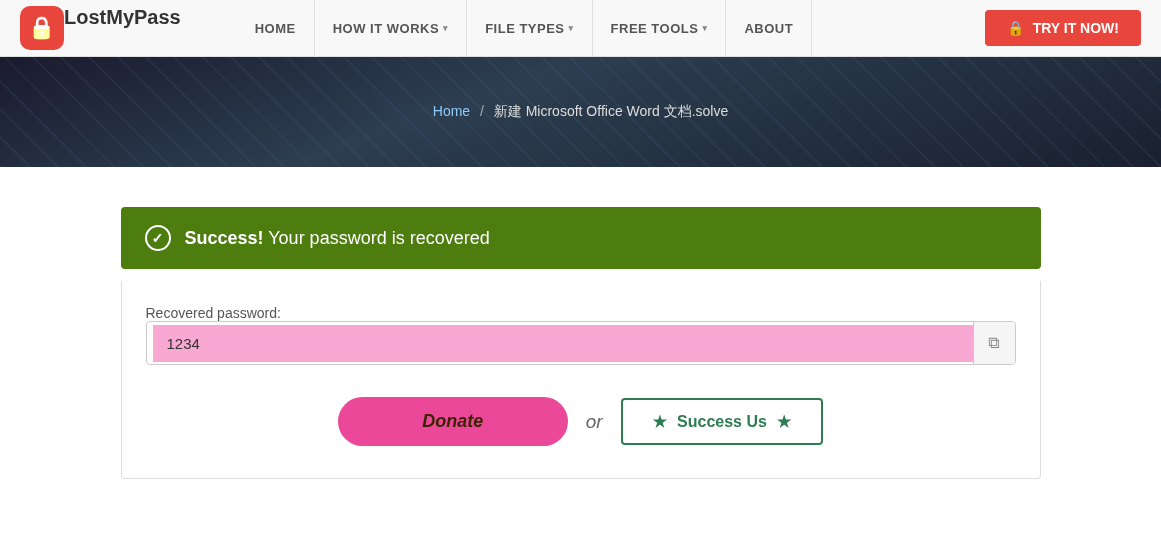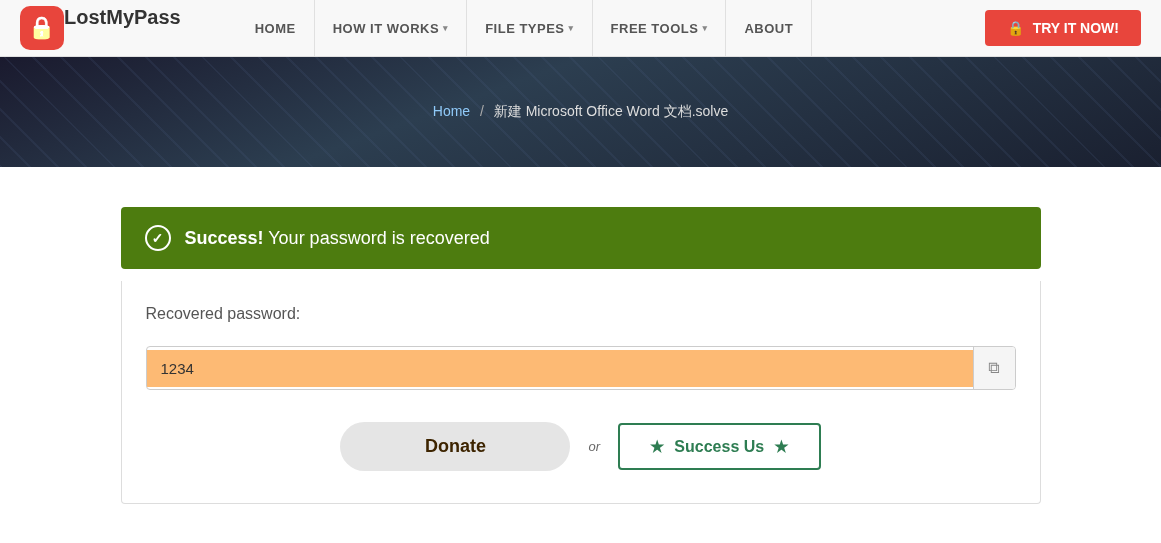--- a/index.html
+++ b/index.html
@@ -161,40 +161,41 @@
 
     
     .result-card {
       border: 1px solid #ddd;
       border-top: none;
       border-radius: 0 0 4px 4px;
       padding: 24px 24px 32px;
       background: #fff;
     }
     .password-label {
-      font-size: 16px;
+      font-size: 14px;
       color: #555;
-      margin-bottom: 23px;
+      margin-bottom: 0;
     }
     .password-field-wrap {
       display: flex;
       align-items: center;
       border: 1px solid #ccc;
       border-radius: 4px;
       overflow: hidden;
       margin-bottom: 32px;
     }
     .password-field {
       flex: 1;
       padding: 10px 14px;
       font-size: 15px;
       color: #333;
       border: none;
       outline: none;
-      background: #fdba74;
+      background: #f9a8d4;
+      margin-left: 6px;
     }
     .copy-btn {
       width: 42px;
       height: 42px;
       background: #f5f5f5;
       border: none;
       border-left: 1px solid #ccc;
       cursor: pointer;
       display: flex;
       align-items: center;
@@ -212,32 +213,33 @@
       color: #333;
       margin-bottom: 22px;
     }
     .action-row {
       display: flex;
       align-items: center;
       justify-content: center;
       gap: 18px;
     }
     .donate-btn {
-      background: #e5e5e5;
+      background: #ec4899;
       color: #3d2400;
       border: none;
       border-radius: 28px;
       padding: 14px 50px;
       font-size: 18px;
       font-weight: 700;
+      font-style: italic;
       cursor: pointer;
       min-width: 230px;
     }
     .or-text {
-      font-size: 13px;
+      font-size: 19px;
       color: #666;
       font-style: italic;
     }
     .review-btn {
       background: #fff;
       color: #2e7d52;
       border: 2px solid #2e7d52;
       border-radius: 4px;
       padding: 12px 30px;
       font-size: 16px;

